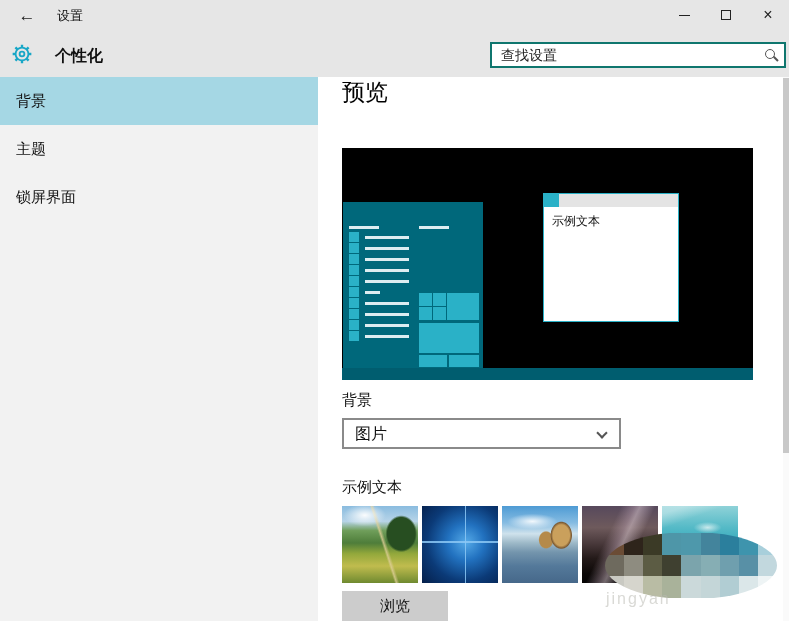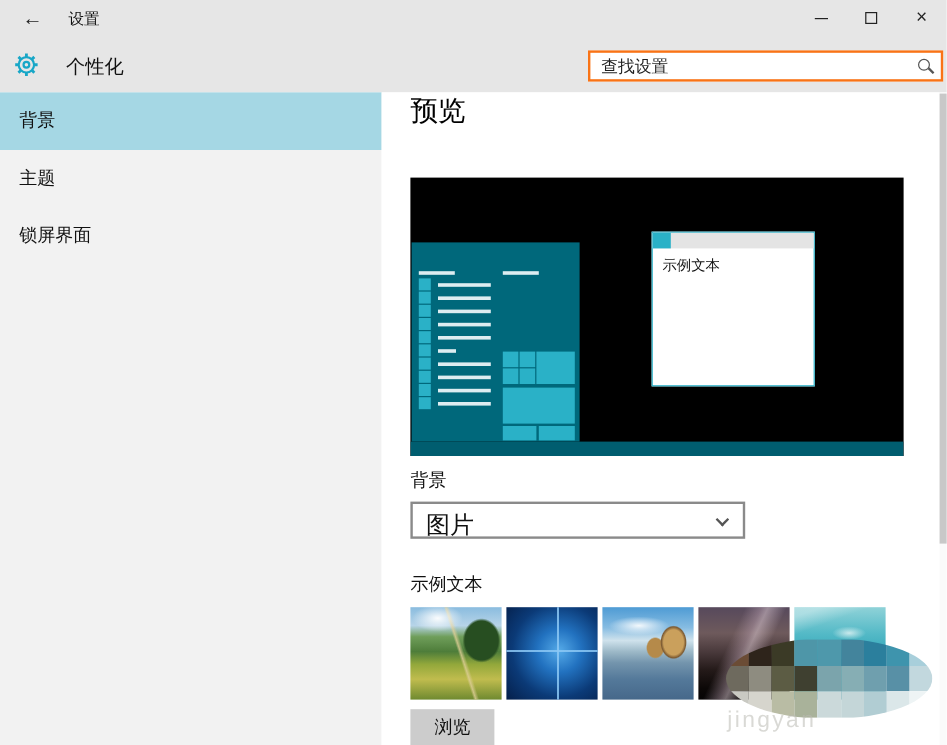--- a/index.html
+++ b/index.html
@@ -12,23 +12,23 @@
   .header { position:absolute; left:0; top:0; width:789px; height:77px; background:#e6e6e6; }
   .back-btn { position:absolute; left:12px; top:3px; width:30px; height:26px;
     font-size:17px; line-height:26px; text-align:center; color:#222; cursor:pointer; }
   .win-title { position:absolute; left:57px; top:7px; font-size:13px; color:#111; }
   .win-controls { position:absolute; right:0; top:0; height:30px; display:flex; }
   .wc-btn { width:42px; height:30px; display:flex; align-items:center; justify-content:center; cursor:pointer; }
   .min-bar { width:11px; height:1px; background:#222; display:block; }
   .max-box { width:10px; height:10px; border:1px solid #222; display:block; }
   .close-x { font-size:16px; color:#222; line-height:1; }
   .gear { position:absolute; left:11px; top:43px; }
-  .page-title { position:absolute; left:55px; top:46px; font-size:16px; font-weight:normal; color:#111; }
+  .page-title { position:absolute; left:55px; top:46px; font-size:16px; font-weight:bold; color:#111; }
   .search { position:absolute; left:490px; top:42px; width:296px; height:26px;
-    border:2px solid #f97316; background:#fff; padding:0 28px 0 9px; font-size:14px;
+    border:2px solid #0f766e; background:#fff; padding:0 28px 0 9px; font-size:14px;
     font-family:"Liberation Sans","DejaVu Sans",sans-serif; color:#111; outline:none; }
   .search::placeholder { color:#1f1f1f; opacity:1; }
   .mag { position:absolute; left:765px; top:49px; width:10px; height:10px;
     border:1.5px solid #555; border-radius:50%; }
   .mag::after { content:""; position:absolute; width:6px; height:1.6px; background:#555;
     right:-5px; bottom:-2px; transform:rotate(45deg); }
 
   
   .sidebar { position:absolute; left:0; top:77px; width:318px; height:544px; background:#f2f2f2; }
   .side-item { height:48px; line-height:48px; padding-left:16px; font-size:15px; color:#111; cursor:pointer; }
@@ -64,21 +64,21 @@
     background:#fff; border:1px solid #2ab1c7; }
   .sw-titlebar { height:13px; background:#e4e4e4; position:relative; }
   .sw-accent { position:absolute; left:0; top:0; width:15px; height:13px; background:#2ab1c7; }
   .sw-text { padding:6px 0 0 8px; font-size:12px; color:#111; }
 
   
   .lbl { position:absolute; left:24px; font-size:15px; color:#111; }
   .lbl-bg { top:314px; } .lbl-choose { top:401px; }
   .combo { position:absolute; left:24px; top:341px; width:279px; height:31px;
     border:2px solid #8a8a8a; background:#fff; cursor:pointer; }
-  .combo-val { position:absolute; left:11px; top:4px; font-size:20px; color:#111; }
+  .combo-val { position:absolute; left:11px; top:4px; font-size:16px; color:#111; }
   .chev { position:absolute; right:13px; top:9px; width:8px; height:8px;
     border-right:2px solid #555; border-bottom:2px solid #555; transform:rotate(45deg); }
 
   
   .thumbs { position:absolute; left:24px; top:429px; display:flex; gap:4px; }
   .thumb { width:76px; height:77px; cursor:pointer; }
   .th1 { background:
     radial-gradient(ellipse 30px 16px at 30% 12%, rgba(255,255,255,.95), rgba(255,255,255,0) 70%),
     radial-gradient(ellipse 24px 28px at 78% 36%, #274e21 0 58%, rgba(0,0,0,0) 66%),
     linear-gradient(72deg, rgba(0,0,0,0) 52%, rgba(222,206,150,.8) 54%, rgba(0,0,0,0) 57%),
@@ -97,24 +97,24 @@
     linear-gradient(180deg,#57495c 0%,#6e5a5c 28%,#4a3a3c 48%,#241a19 68%,#0c0807 88%,#060404 100%); }
   .th5 { background:
     linear-gradient(160deg, rgba(255,255,255,.35) 0 8%, rgba(255,255,255,0) 22%),
     radial-gradient(ellipse 20px 8px at 60% 28%, rgba(230,245,245,.8), rgba(0,0,0,0) 70%),
     linear-gradient(180deg,#8fd2d8 0%,#55bac7 28%,#2da4b8 55%,#1b8da6 80%,#15798f 100%); }
 
   
   .mosaic { position:absolute; left:287px; top:456px; width:172px; height:65px;
     display:grid; grid-template-columns:repeat(9,1fr); grid-template-rows:repeat(3,1fr);
     clip-path:ellipse(50% 52% at 50% 50%); }
-  .watermark { position:absolute; left:288px; top:513px; font-size:19px; letter-spacing:2px;
+  .watermark { position:absolute; left:288px; top:513px; font-size:16px; letter-spacing:2px;
     color:rgba(185,185,178,.55); }
 
-  .browse { position:absolute; left:24px; top:514px; width:70px; height:30px; background:#cccccc;
+  .browse { position:absolute; left:24px; top:514px; width:106px; height:30px; background:#cccccc;
     font-size:15px; color:#111; display:flex; align-items:center; justify-content:center; cursor:pointer; }
 
   
   .scrollbar { position:absolute; right:0; top:77px; width:6px; height:544px; background:#fafafa; }
   .scroll-thumb { position:absolute; left:0; top:1px; width:6px; height:375px; background:#c8c8c8; }
 </style>
 </head>
 <body>
 
 <div class="app">

